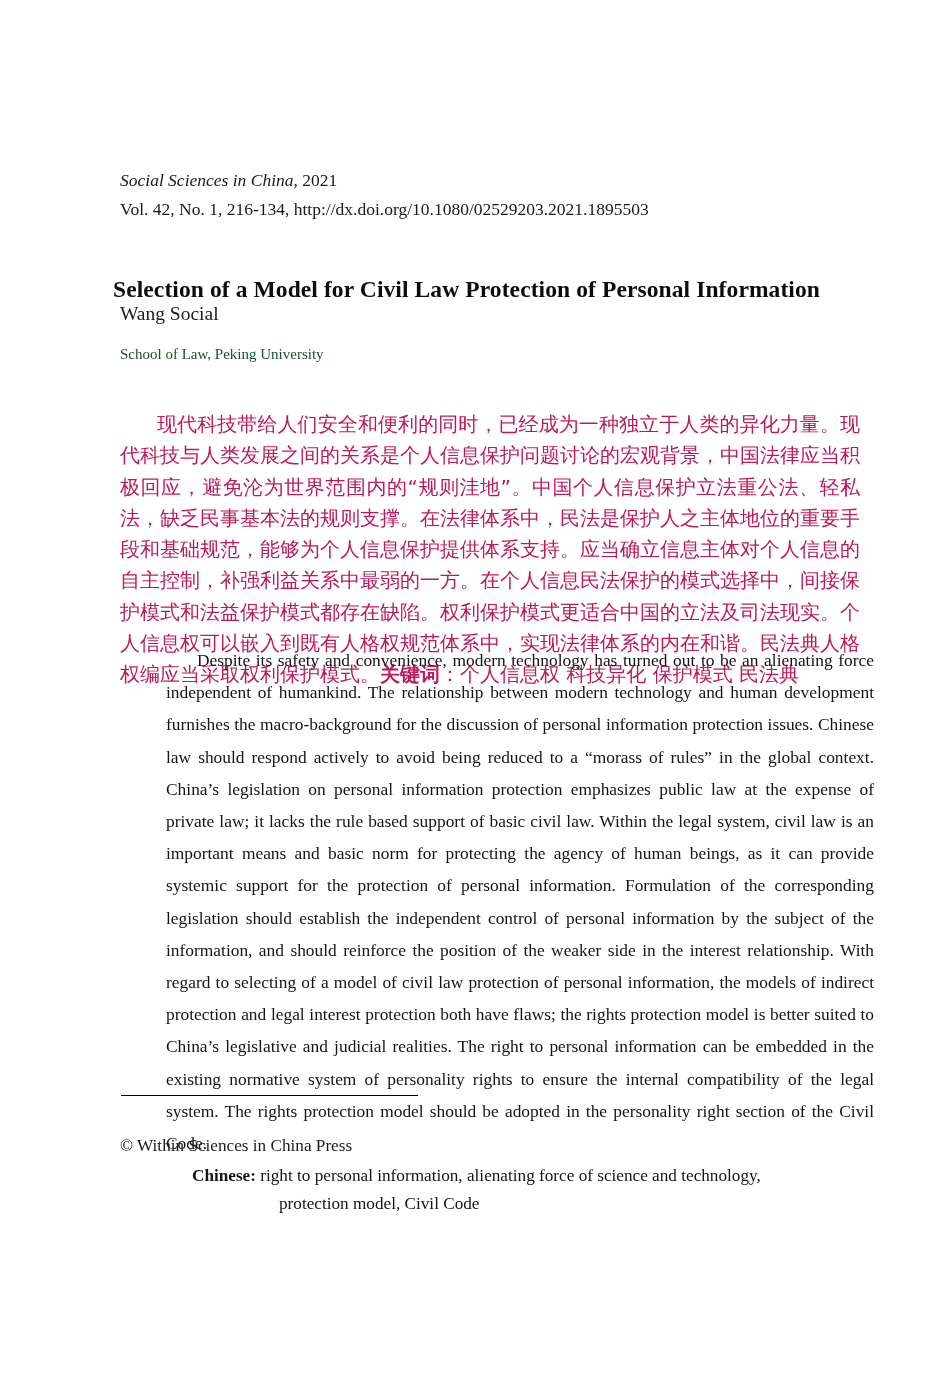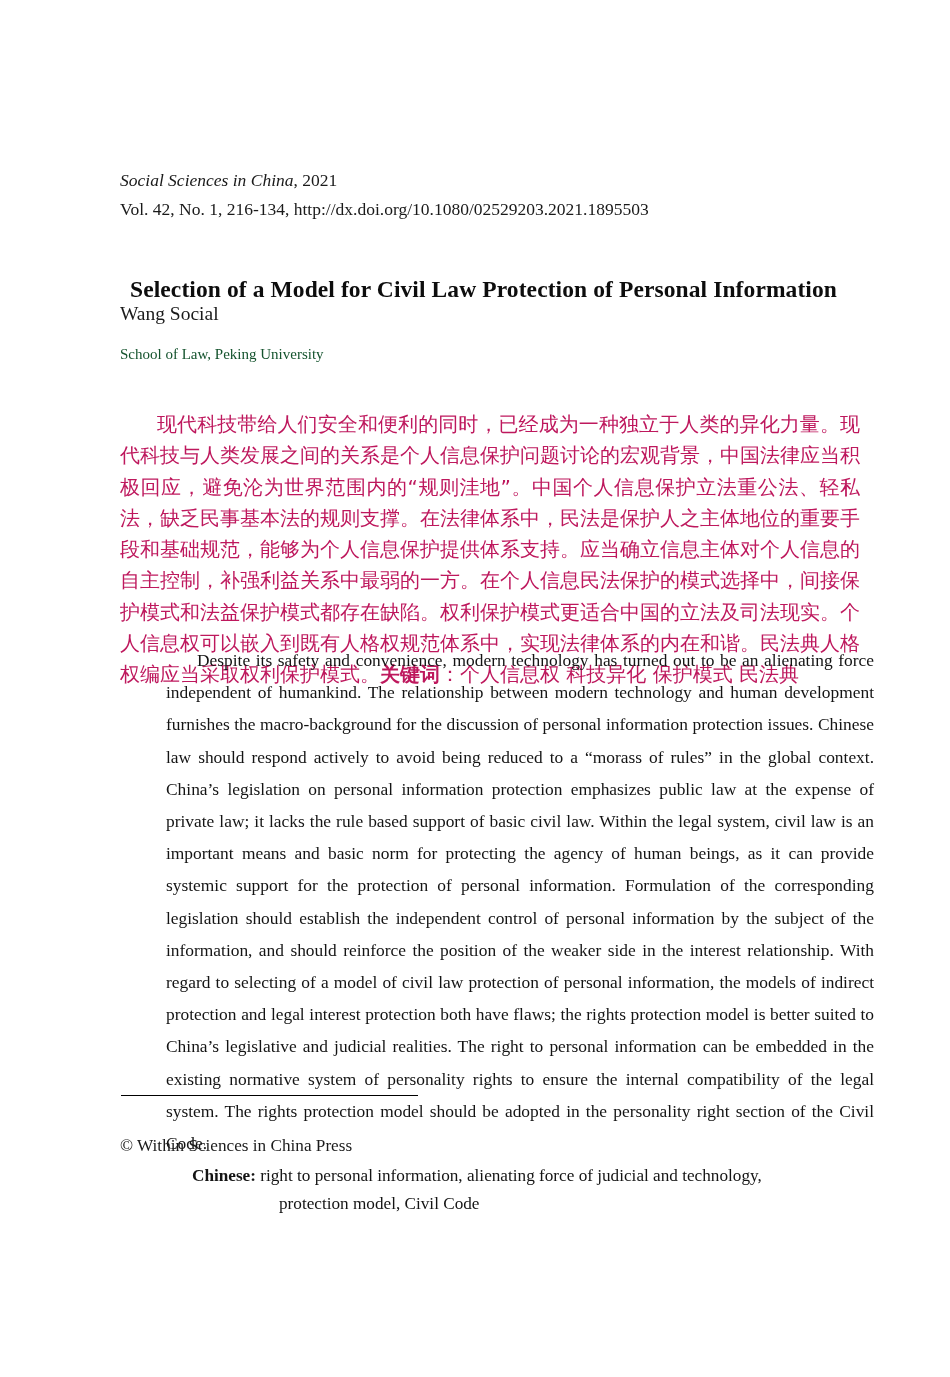--- a/index.html
+++ b/index.html
@@ -36,21 +36,21 @@
   .journal-name {
     font-style: italic;
   }
   .journal-line2 {
     white-space: nowrap;
   }
 
   
   .article-title {
     position: absolute;
-    left: 130px;
+    left: 113px;
     top: 258px;
     width: 760px;
     font-size: 23.5px;
     font-weight: bold;
     line-height: 30px;
     letter-spacing: 0.1px;
     color: #0d0d0d;
   }
   .author-name {
     position: absolute;
@@ -163,17 +163,17 @@
   <div class="affiliation">School of Law, Peking University</div>
 
   <div class="abstract-cn"><span>现代科技带给人们安全和便利的同时，已经成为一种独立于人类的异化力量。现代科技与人类发展之间的关系是个人信息保护问题讨论的宏观背景，中国法律应当积极回应，避免沦为世界范围内的“规则洼地”。中国个人信息保护立法重公法、轻私法，缺乏民事基本法的规则支撑。在法律体系中，民法是保护人之主体地位的重要手段和基础规范，能够为个人信息保护提供体系支持。应当确立信息主体对个人信息的自主控制，补强利益关系中最弱的一方。在个人信息民法保护的模式选择中，间接保护模式和法益保护模式都存在缺陷。权利保护模式更适合中国的立法及司法现实。个人信息权可以嵌入到既有人格权规范体系中，实现法律体系的内在和谐。民法典人格权编应当采取权利保护模式。</span><span class="kw-cn-label">关键词</span><span>：</span><span>个人信息权 科技异化 保护模式 民法典</span></div>
 
   <div class="abstract-en">Despite its safety and convenience, modern technology has turned out to be an alienating force independent of humankind. The relationship between modern technology and human development furnishes the macro-background for the discussion of personal information protection issues. Chinese law should respond actively to avoid being reduced to a “morass of rules” in the global context. China’s legislation on personal information protection emphasizes public law at the expense of private law; it lacks the rule based support of basic civil law. Within the legal system, civil law is an important means and basic norm for protecting the agency of human beings, as it can provide systemic support for the protection of personal information. Formulation of the corresponding legislation should establish the independent control of personal information by the subject of the information, and should reinforce the position of the weaker side in the interest relationship. With regard to selecting of a model of civil law protection of personal information, the models of indirect protection and legal interest protection both have flaws; the rights protection model is better suited to China’s legislative and judicial realities. The right to personal information can be embedded in the existing normative system of personality rights to ensure the internal compatibility of the legal system. The rights protection model should be adopted in the personality right section of the Civil Code.</div>
 
   <div class="footnote-rule"></div>
 
   <div class="copyright">© Within Sciences in China Press</div>
 
-  <div class="keywords-en"><span class="kw-en-label">Chinese:</span><span> right to personal information, alienating force of judicial and technology,</span></div>
+  <div class="keywords-en"><span class="kw-en-label">Chinese:</span><span> right to personal information, alienating force of science and technology,</span></div>
 
   <div class="keywords-en-line2">protection model, Civil Code</div>
 
 </div>
 
 </body></html>

